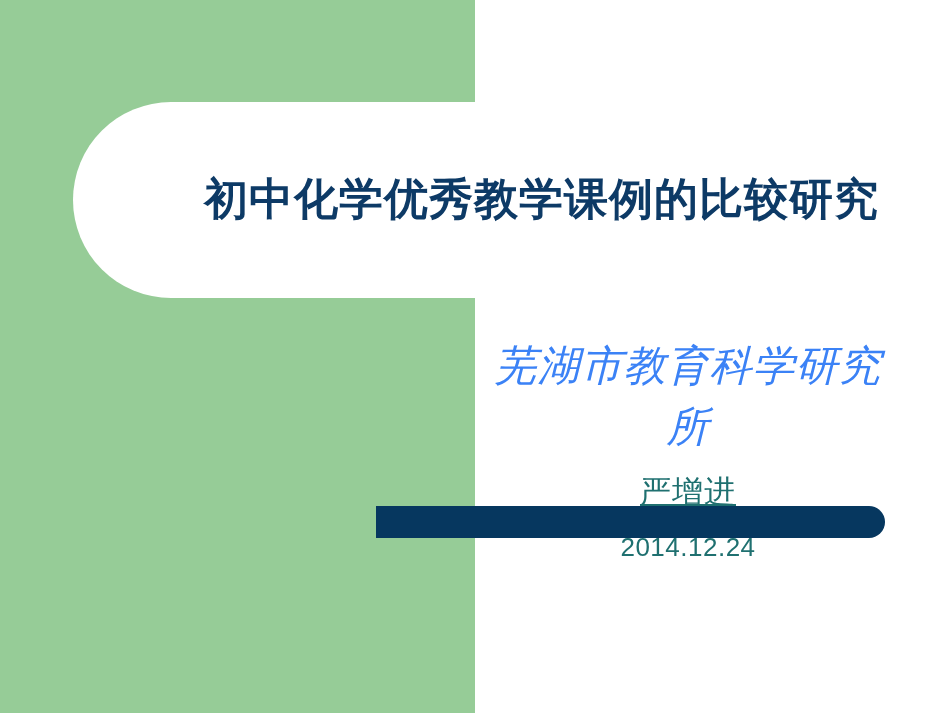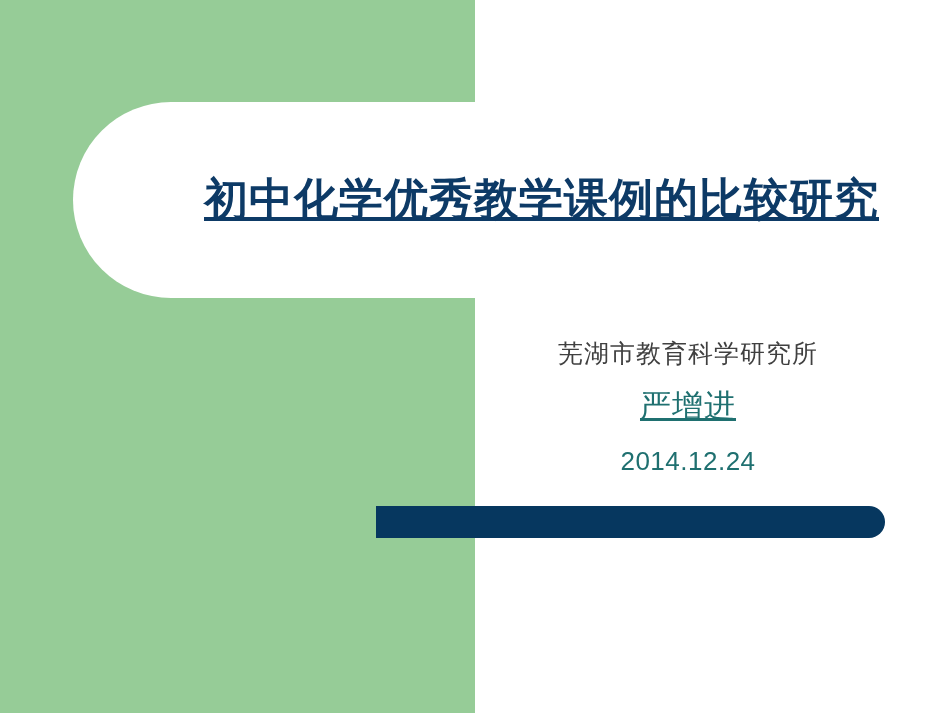--- a/index.html
+++ b/index.html
@@ -59,39 +59,39 @@
     box-sizing: border-box;
   }
   .slide-title .txt {
     font-family: "Liberation Serif", "DejaVu Serif", serif;
     font-size: 44px;
     font-weight: bold;
     color: #0d3a66;
     letter-spacing: 1px;
     white-space: nowrap;
     line-height: 1.2;
-    text-decoration: underline;
   }
 
   
   .subtitle-block {
     position: absolute;
     left: 478px;
     top: 336px;
     width: 420px;
     z-index: 3;
     text-align: center;
     color: #1f7070;
   }
   .subtitle-line-1 {
     font-family: "Liberation Serif", "DejaVu Serif", serif;
-    font-size: 25px;
+    font-size: 42px;
     line-height: 1.45;
-    color: #404040;
+    color: #3b82f6;
     letter-spacing: 1px;
+    font-style: italic;
   }
   .subtitle-line-2 {
     font-family: "Liberation Serif", "DejaVu Serif", serif;
     font-size: 31px;
     line-height: 1.45;
     margin-top: 12px;
     color: #1f7070;
     letter-spacing: 1px;
     text-decoration: underline;
   }

